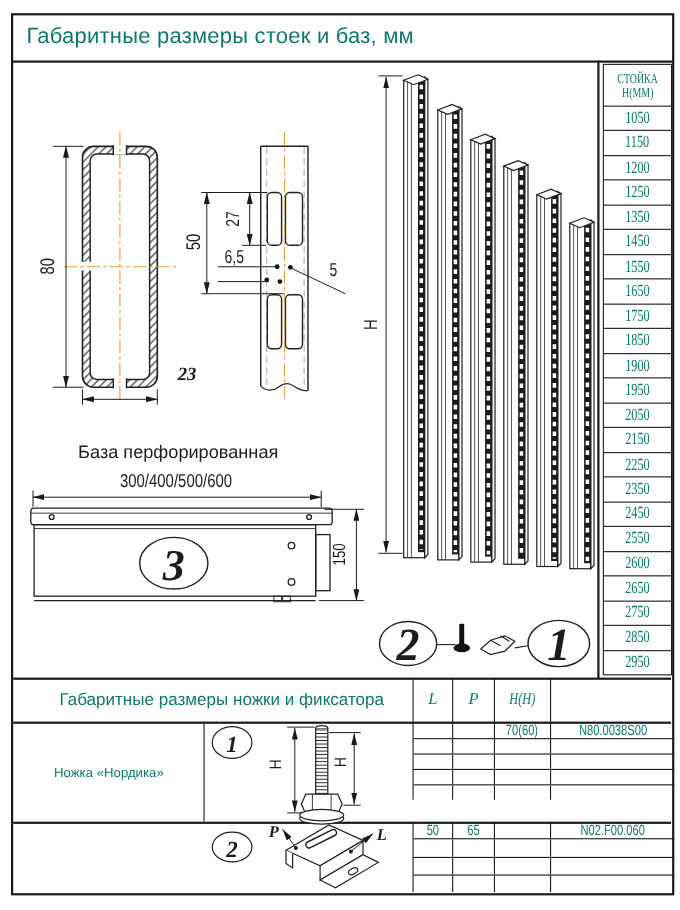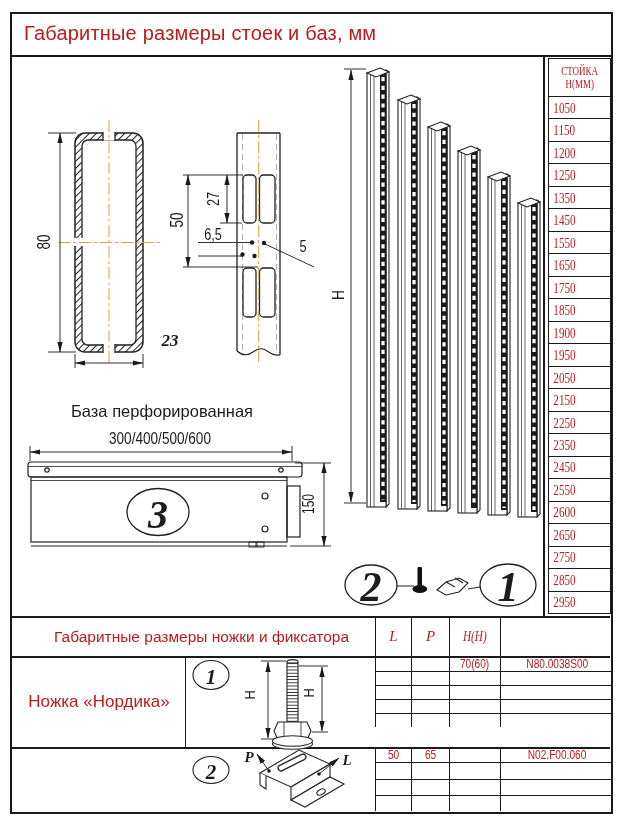--- a/index.html
+++ b/index.html
@@ -1,46 +1,46 @@
 <!DOCTYPE html>
 <html><head>
 <meta charset="utf-8">
 <style>
   html,body{margin:0;padding:0;background:#fff;}
   #page{position:relative;width:618px;height:827px;background:#fff;
-        font-family:"Liberation Sans",sans-serif;color:#b91c1c;overflow:hidden;}
+        font-family:"Liberation Sans",sans-serif;color:#0f766e;overflow:hidden;}
   .abs{position:absolute;}
   #frame{left:10px;top:12px;width:599px;height:798px;border:2px solid #1a1a1a;}
   #title{left:24px;top:22px;width:560px;font-size:20px;letter-spacing:.2px;}
   .hline{background:#1a1a1a;height:1.5px;}
   .vline{background:#1a1a1a;width:1.5px;}
   svg{position:absolute;left:0;top:0;pointer-events:none;}
   svg text{font-family:"Liberation Sans",sans-serif;fill:#1c1c1c;}
   .gost-i{font-family:"Liberation Serif",serif;font-style:italic;font-weight:bold;}
   .cond{display:inline-block;transform:scaleX(0.72);transform-origin:50% 50%;white-space:nowrap;}
   
   #stand-table{left:548px;top:58px;width:61px;height:554px;border:1.5px solid #1a1a1a;
                display:flex;flex-direction:column;background:transparent;font-family:Liberation Serif, serif;}
   .st-header{height:37px;display:flex;flex-direction:column;align-items:center;justify-content:center;
              font-size:12.5px;line-height:13px;}
   #st-rows{flex:1;display:flex;flex-direction:column;}
-  .st-row{flex:1;display:flex;align-items:center;font-size:15.5px;
+  .st-row{flex:1;display:flex;align-items:center;justify-content:center;font-size:15.5px;
           border-top:1.3px solid #1a1a1a;}
   
   .cell{display:flex;align-items:center;margin-left:29px;}
   #bt-section-title{left:13px;top:617px;width:362px;height:39px;padding-left:12px;font-size:15.5px;}
   #bt-headers{left:375px;top:617px;width:237px;height:39px;display:flex;border-left:1.5px solid #1a1a1a;}
   .bt-h{display:flex;align-items:center;justify-content:center;
         font-family:"Liberation Serif",serif;font-style:italic;font-size:15px;}
   .c-l{width:35px;border-right:1.4px solid #1a1a1a;}
   .c-p{width:37px;border-right:1.4px solid #1a1a1a;}
   .c-h{width:50px;border-right:1.4px solid #1a1a1a;}
   .c-code{flex:1;}
   .bt-label{left:13px;display:flex;align-items:center;justify-content:center;text-align:center;
-            width:172px;border-right:1.5px solid #1a1a1a;font-size:17px;}
+            width:172px;border-right:1.5px solid #1a1a1a;font-size:12px;}
   .bt-rows{left:375px;width:237px;display:flex;flex-direction:column;border-left:1.5px solid #1a1a1a;}
   .bt-row{flex:1;display:flex;}
   .bt-row + .bt-row{border-top:1.2px solid #1a1a1a;}
   .bt-cell{display:flex;align-items:center;justify-content:center;font-size:13.5px;}
   .bt-h .cond, .bt-cell .cond{transform:scaleX(0.75);}
 </style>
 </head>
 <body>
 
 <div id="page">

